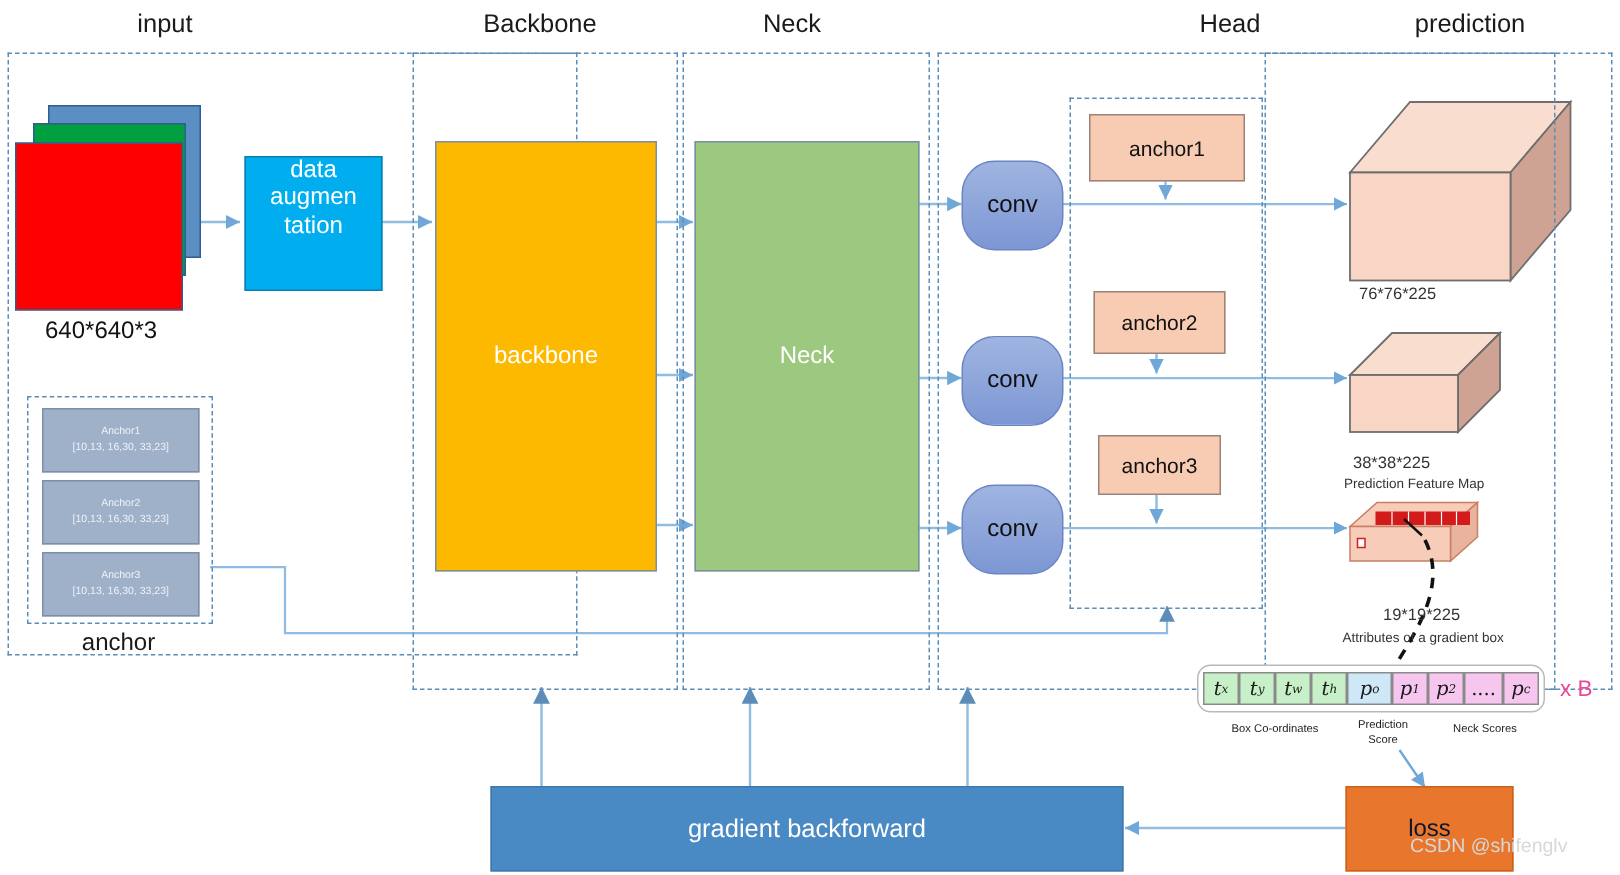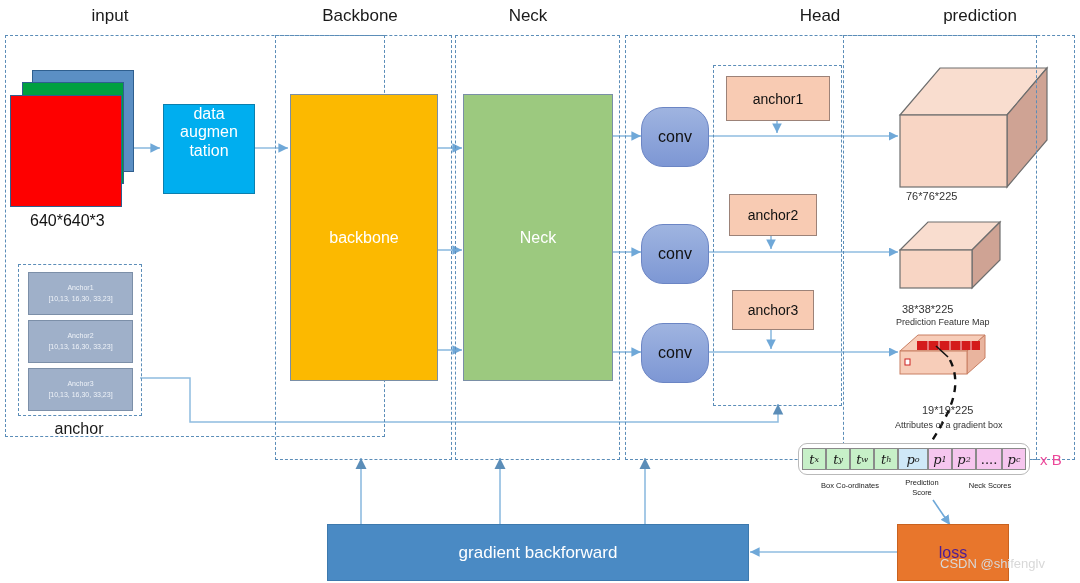--- a/index.html
+++ b/index.html
@@ -26,21 +26,21 @@
   .box-conv{background:linear-gradient(180deg,#9fb4e0 0%,#7d97d4 100%);
            border:1px solid #6b85c4;border-radius:22px;color:#111;
            display:flex;align-items:center;justify-content:center;font-size:16px;}
   .box-anchor-h{background:#f8cbb3;border:1px solid #9c8278;color:#111;
            display:flex;align-items:center;justify-content:center;font-size:14px;}
   .box-anchor-in{background:#9fb0c9;border:1px solid #7c8fa8;color:#eef2f8;
            display:flex;flex-direction:column;align-items:center;justify-content:center;
            font-size:7px;line-height:1.45;text-align:center;}
   .box-grad{background:#4a8ac4;border:1px solid #3d79ad;color:#fff;
            display:flex;align-items:center;justify-content:center;font-size:17px;}
-  .box-loss{background:#e8762c;border:1px solid #c9621f;color:#4c1d95;
+  .box-loss{background:#e8762c;border:1px solid #c9621f;color:#0f172a;
            display:flex;align-items:center;justify-content:center;font-size:16px;}
   
   svg.overlay{position:absolute;left:0;top:0;width:1080px;height:583px;
               pointer-events:none;}
   
   .attr-wrap{border:1.5px solid #b9b9b9;border-radius:9px;background:#fff;
              display:flex;align-items:center;padding:3px;box-sizing:border-box;}
   .attr-cell{display:flex;align-items:center;justify-content:center;
              font-family:"DejaVu Serif","Liberation Serif",serif;font-style:italic;
              font-size:13px;border:1px solid #8a8a8a;height:22px;box-sizing:border-box;}

